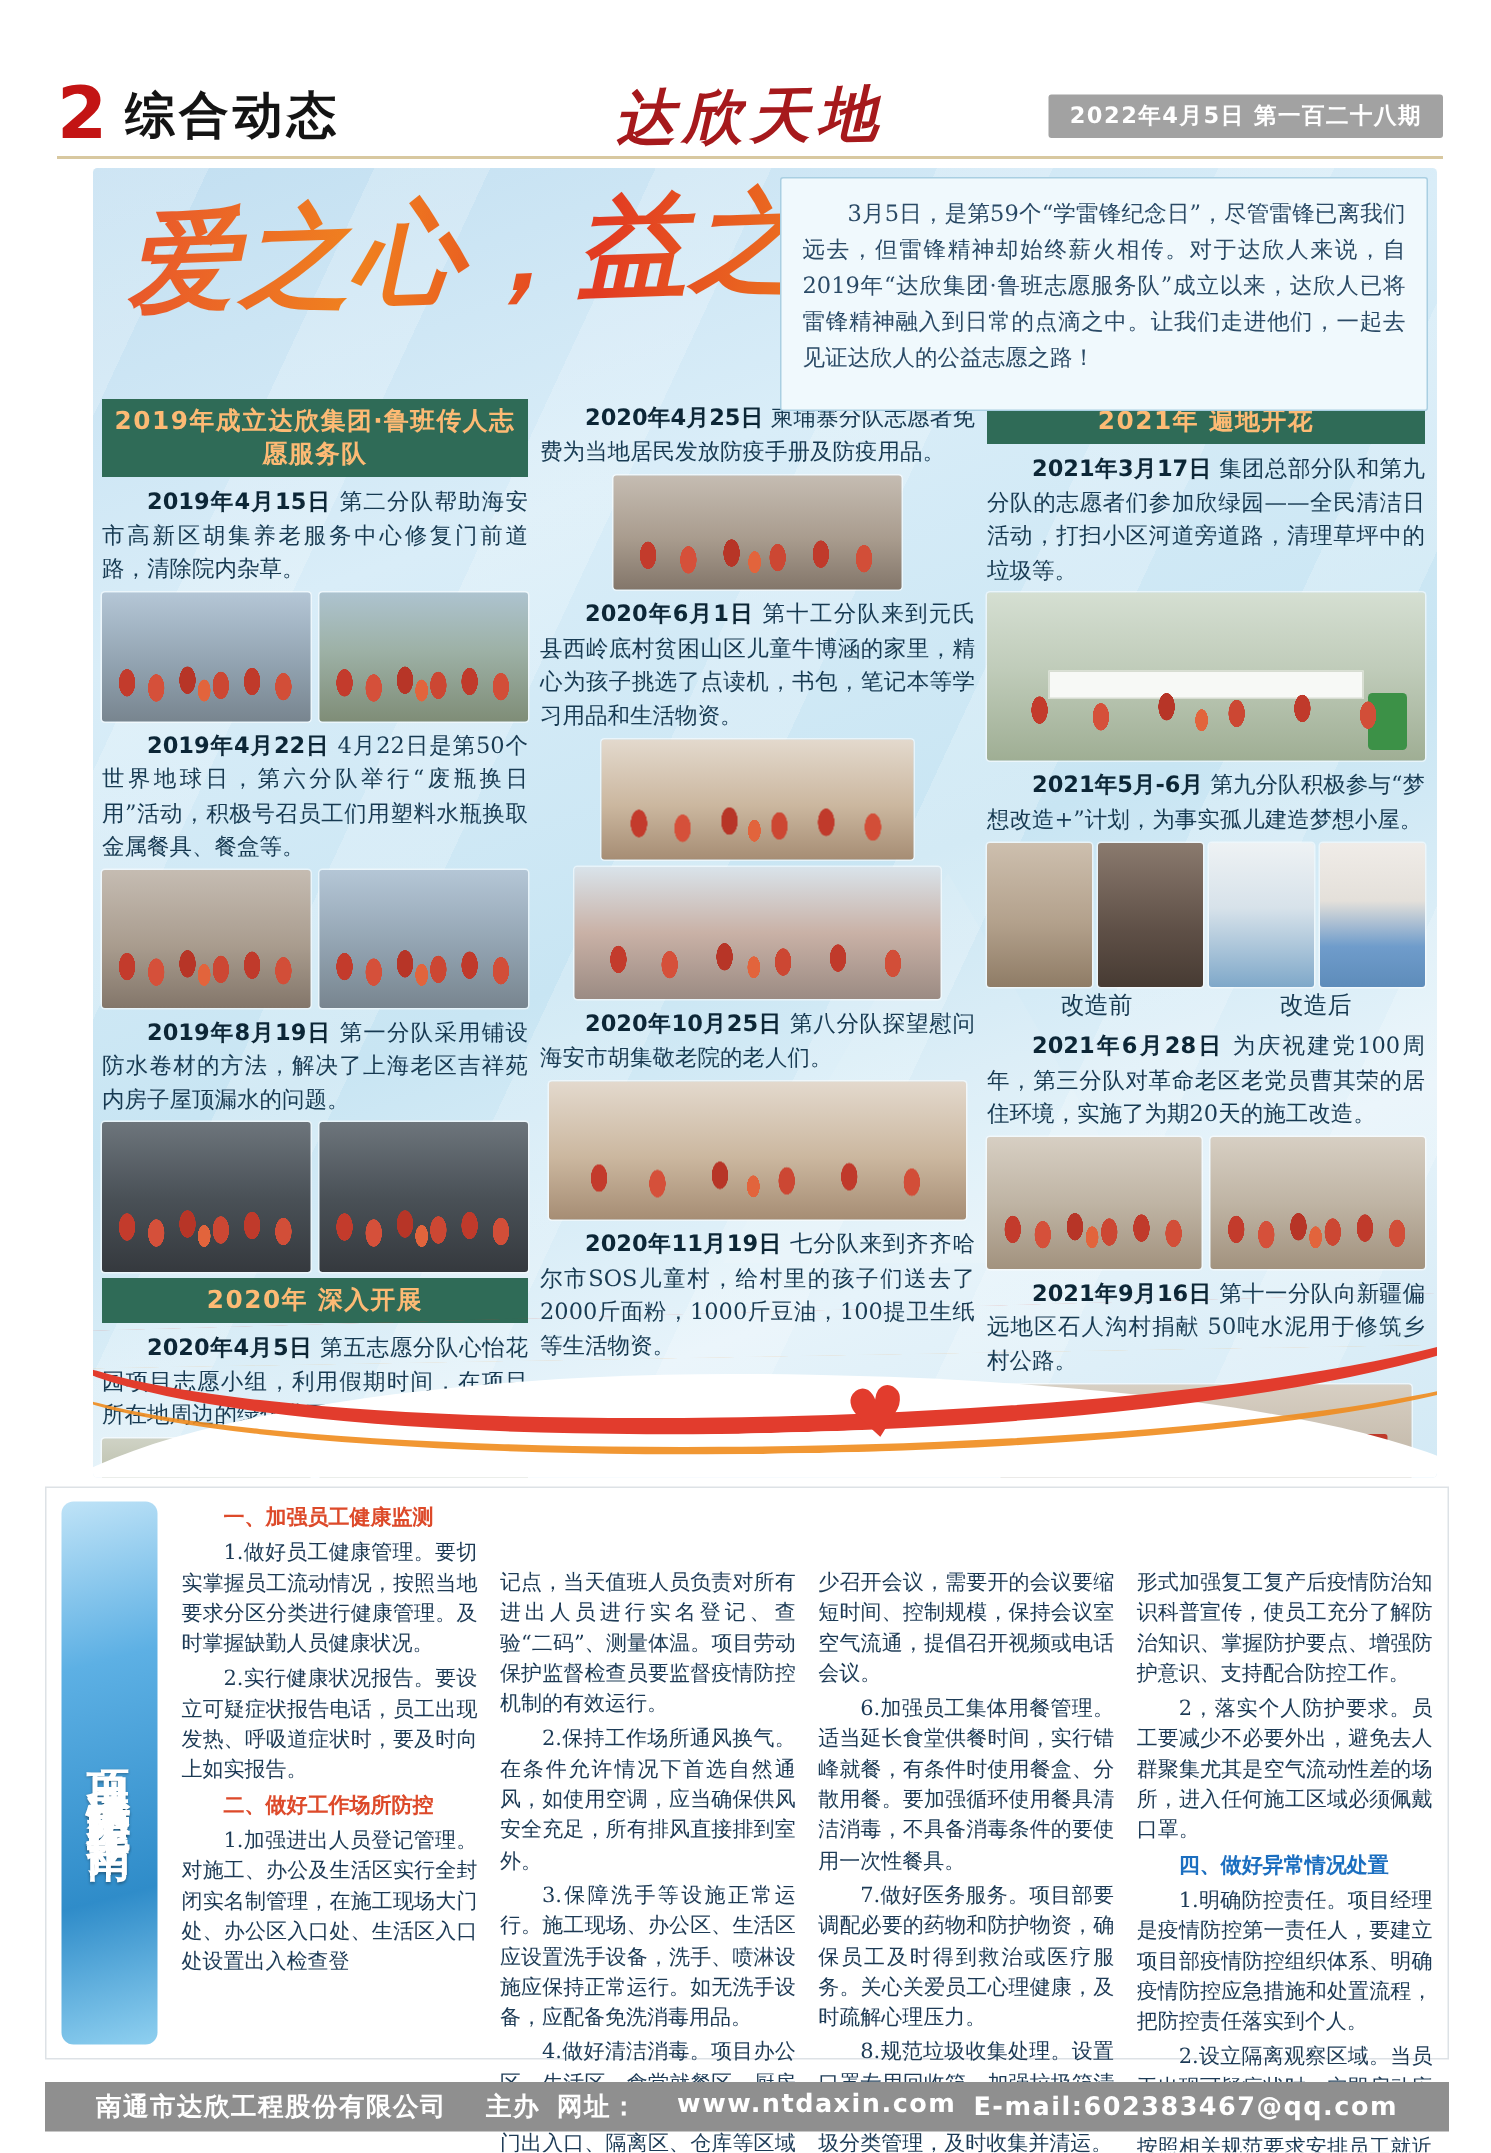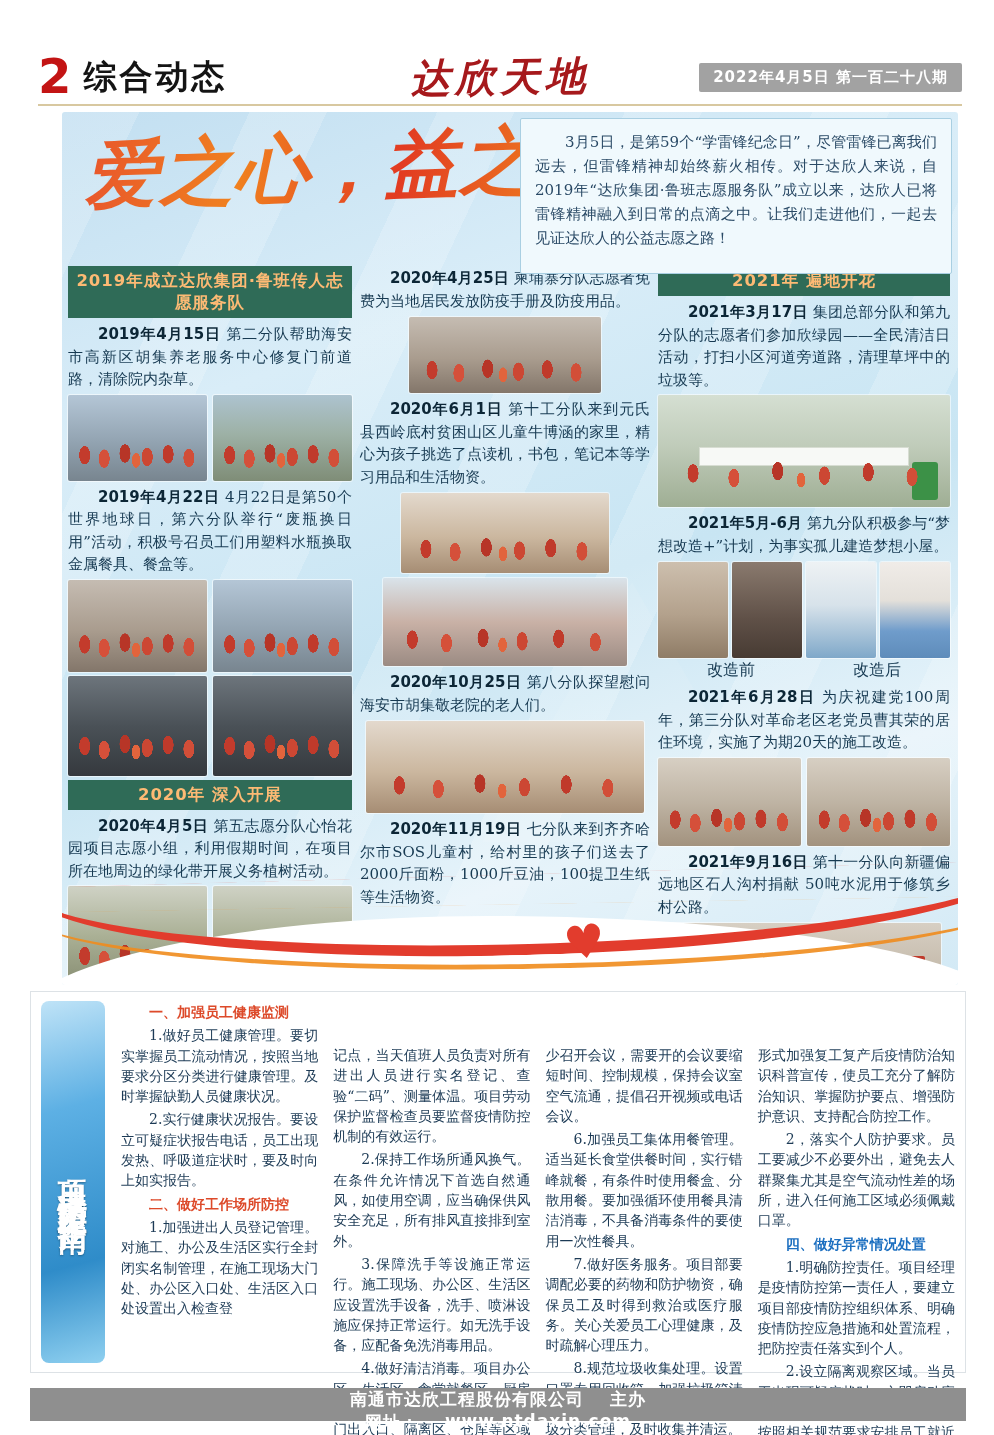--- a/index.html
+++ b/index.html
@@ -115,21 +115,21 @@
   .gcols p.cont{text-indent:0;margin-top:44px;}
   .gh{font-family:"DejaVu Sans",sans-serif;font-weight:800;text-indent:2em;margin:1px 0 3px;}
   .gh.red{color:#dd4a2a;}
   .gh.blue{color:#1c6fc0;}
   .byline{text-align:right;font-style:italic;font-weight:700;color:#2c2c2c;
           text-indent:0 !important;padding-right:6px;margin-top:4px;}
 
   
   .footer{position:absolute;left:30px;right:28px;bottom:14px;height:33px;background:#8f8f8f;
           color:#ffffff;display:flex;align-items:center;justify-content:space-between;
-          font-size:17px;font-weight:600;padding:0 34px;letter-spacing:1px;flex-direction:column;}
+          font-size:17px;font-weight:600;padding:0 34px;letter-spacing:1px;}
   .footer .grp{display:flex;gap:26px;}
 </style>
 </head>
 <body>
 
 <div class="page">
 
   <div class="header">
     <span class="pagenum">2</span>
     <span class="section-name">综合动态</span>
@@ -155,20 +155,21 @@
         <p class="np"><b class="nd">2019年4月15日</b> <span>第二分队帮助海安市高新区胡集养老服务中心修复门前道路，清除院内杂草。</span></p>
         <div class="pair">
           <div class="photo v-build crowd" style="height:86px"></div>
           <div class="photo v-street crowd" style="height:86px"></div>
         </div>
         <p class="np"><b class="nd">2019年4月22日</b> <span>4月22日是第50个世界地球日，第六分队举行“废瓶换日用”活动，积极号召员工们用塑料水瓶换取金属餐具、餐盒等。</span></p>
         <div class="pair">
           <div class="photo v-market crowd" style="height:92px"></div>
           <div class="photo v-build crowd" style="height:92px"></div>
         </div>
+        <p class="np"><b class="nd">2019年8月19日</b> <span>第一分队采用铺设防水卷材的方法，解决了上海老区吉祥苑内房子屋顶漏水的问题。</span></p>
         <div class="pair">
           <div class="photo v-roof crowd" style="height:100px"></div>
           <div class="photo v-roof crowd" style="height:100px"></div>
         </div>
         <div class="sec-bar">2020年  深入开展</div>
         <p class="np"><b class="nd">2020年4月5日</b> <span>第五志愿分队心怡花园项目志愿小组，利用假期时间，在项目所在地周边的绿化带开展义务植树活动。</span></p>
         <div class="pair">
           <div class="photo v-trees crowd" style="height:100px"></div>
           <div class="photo v-trees crowd" style="height:100px"></div>
         </div>

